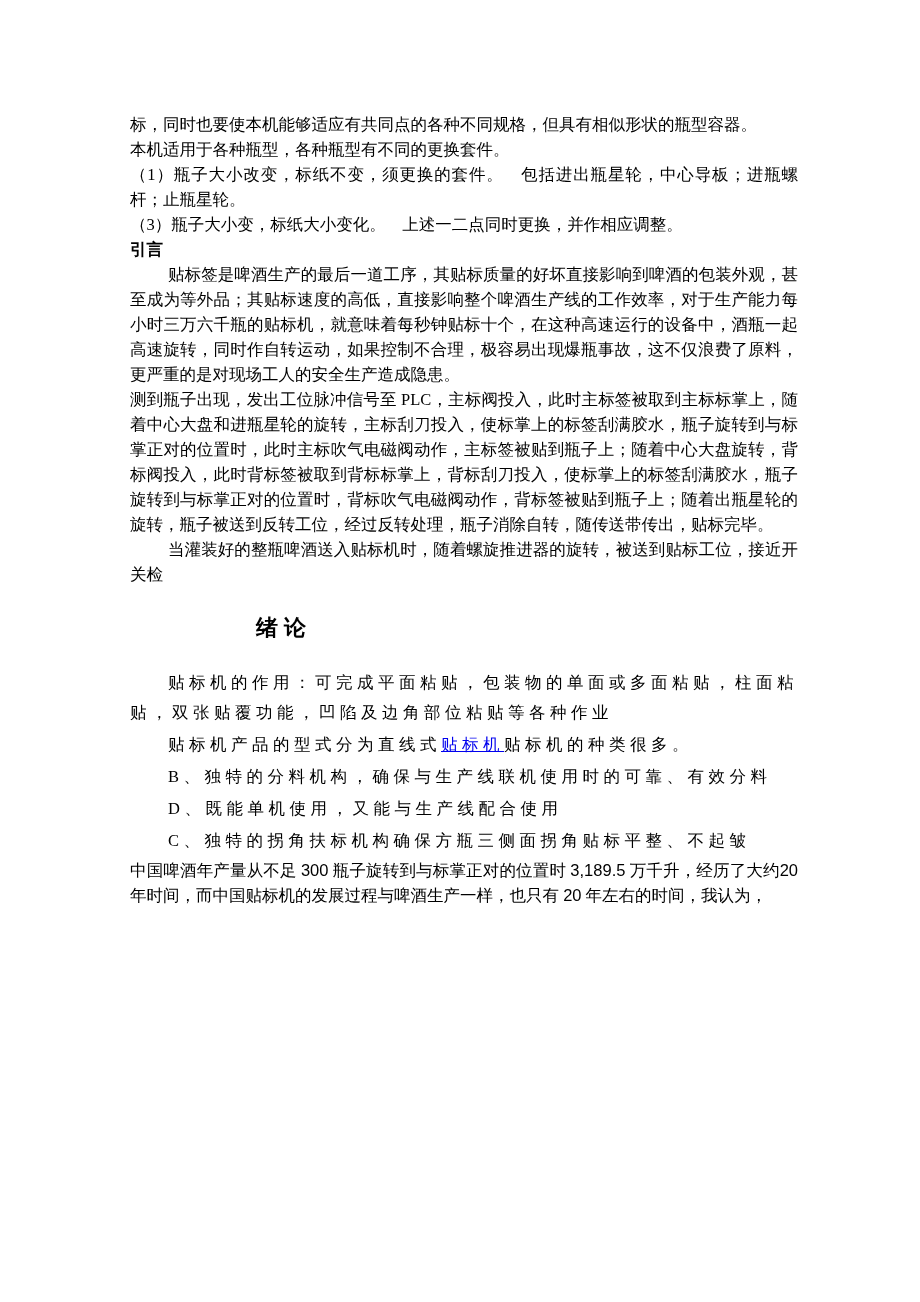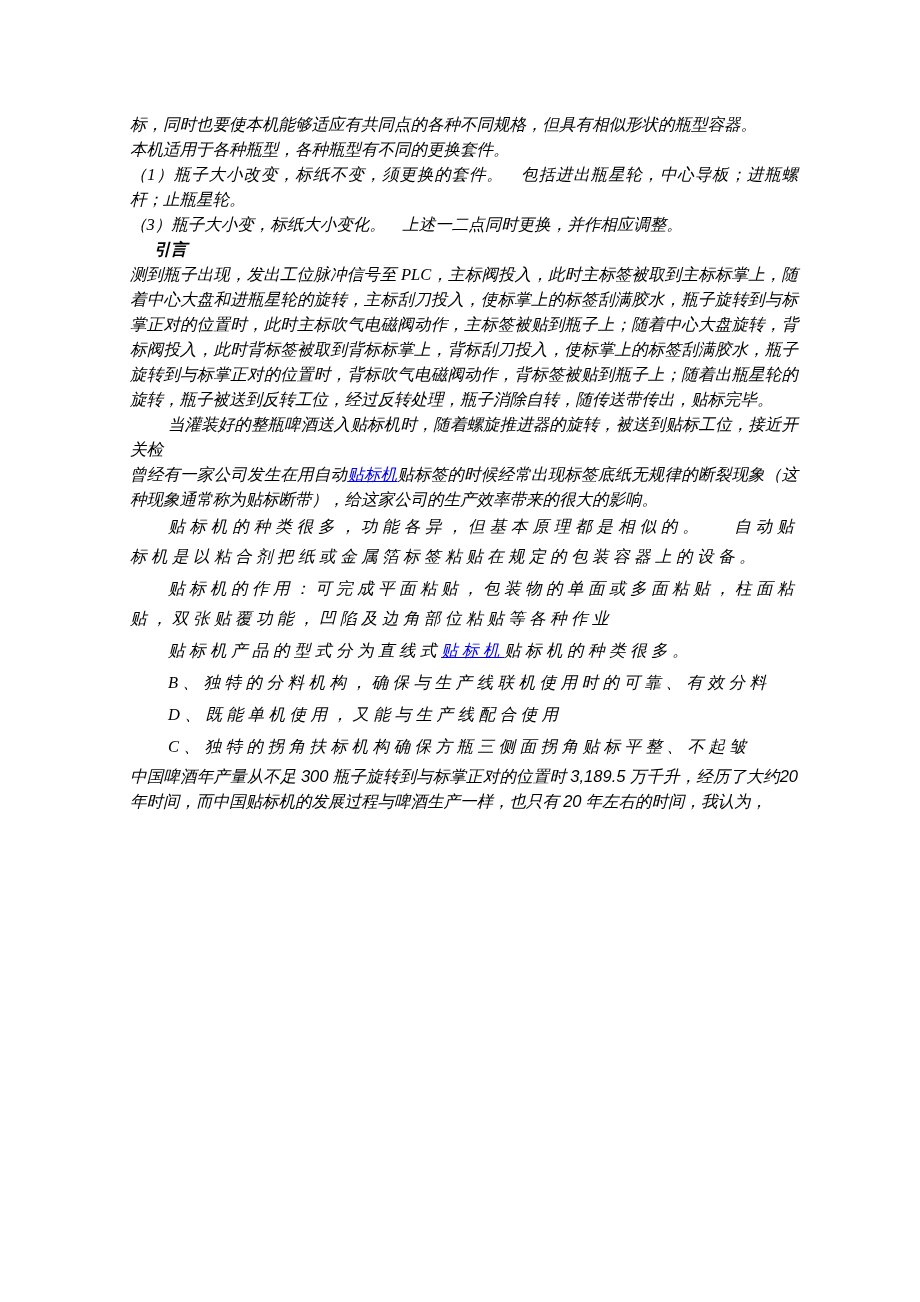--- a/index.html
+++ b/index.html
@@ -1,15 +1,15 @@
 <!DOCTYPE html>
 <html><head>
 <meta charset="utf-8">
 <style>
-  * { box-sizing: border-box; font-style: italic; }
+  * { box-sizing: border-box; }
   html, body { margin: 0; padding: 0; }
   body {
     width: 920px;
     height: 1302px;
     background: #ffffff;
     color: #000000;
     font-family: "Liberation Serif", "DejaVu Serif", serif;
     overflow: hidden;
   }
   .page {
@@ -29,21 +29,21 @@
   }
   
   .s2 {
     font-size: 16.5px;
     line-height: 30px;
     letter-spacing: 4.5px;
     text-align: justify;
     text-justify: inter-character;
     margin-bottom: 2px;
   }
-  .bold { font-weight: bold; margin-left: 24px; }
+  .bold { font-weight: bold; }
   .indent { text-indent: 38px; }
   
   .h-large {
     font-size: 22px;
     font-weight: bold;
     line-height: 30px;
     letter-spacing: 6px;
     margin: 26px 0 25px 126px;
   }
   .link {
@@ -58,24 +58,24 @@
 </head>
 <body>
 
 <div class="page">
   <div>
       <p class="blk s1"><span>标，同时也要使本机能够适应有共同点的各种不同规格，但具有相似形状的瓶型容器。</span></p>
       <p class="blk s1"><span>本机适用于各种瓶型，各种瓶型有不同的更换套件。</span></p>
       <p class="blk s1"><span>（1）瓶子大小改变，标纸不变，须更换的套件。　包括进出瓶星轮，中心导板；进瓶螺杆；止瓶星轮。</span></p>
       <p class="blk s1"><span>（3）瓶子大小变，标纸大小变化。　上述一二点同时更换，并作相应调整。</span></p>
       <h2 class="blk s1 bold"><span>引言</span></h2>
+      <p class="blk s1 indent"><span>贴标签是啤酒生产的最后一道工序，其贴标质量的好坏直接影响到啤酒的包装外观，甚至成为等外品；其贴标速度的高低，直接影响整个啤酒生产线的工作效率，对于生产能力每小时三万六千瓶的贴标机，就意味着每秒钟贴标十个，在这种高速运行的设备中，酒瓶一起高速旋转，同时作自转运动，如果控制不合理，极容易出现爆瓶事故，这不仅浪费了原料，更严重的是对现场工人的安全生产造成隐患。</span></p>
       <p class="blk s1"><span>测到瓶子出现，发出工位脉冲信号至 PLC，主标阀投入，此时主标签被取到主标标掌上，随着中心大盘和进瓶星轮的旋转，主标刮刀投入，使标掌上的标签刮满胶水，瓶子旋转到与标掌正对的位置时，此时主标吹气电磁阀动作，主标签被贴到瓶子上；随着中心大盘旋转，背标阀投入，此时背标签被取到背标标掌上，背标刮刀投入，使标掌上的标签刮满胶水，瓶子旋转到与标掌正对的位置时，背标吹气电磁阀动作，背标签被贴到瓶子上；随着出瓶星轮的旋转，瓶子被送到反转工位，经过反转处理，瓶子消除自转，随传送带传出，贴标完毕。</span></p>
       <p class="blk s1 indent"><span>当灌装好的整瓶啤酒送入贴标机时，随着螺旋推进器的旋转，被送到贴标工位，接近开关检</span></p>
-      <p class="blk s1"><span>曾经有一家公司发生在用自动</span><span class="link">贴标机</span><span>贴标签的时候经常出现标签底纸无规律的断裂现象（这种现象通常称为贴标断带），给这家公司的生产效率带来的很大的影响。</span></p>
-      <p class="blk s2 indent"><span>贴标机的种类很多，功能各异，但基本原理都是相似的。　 自动贴标机是以粘合剂把纸或金属箔标签粘贴在规定的包装容器上的设备。</span></p>
+      <h1 class="blk h-large"><span>绪论</span></h1>
       <p class="blk s2 indent"><span>贴标机的作用：可完成平面粘贴，包装物的单面或多面粘贴，柱面粘贴，双张贴覆功能，凹陷及边角部位粘贴等各种作业</span></p>
       <p class="blk s2 indent"><span>贴标机产品的型式分为直线式</span><span class="link">贴标机</span><span>贴标机的种类很多。</span></p>
       <p class="blk s2 indent"><span>B、独特的分料机构，确保与生产线联机使用时的可靠、有效分料</span></p>
       <p class="blk s2 indent"><span>D、既能单机使用，又能与生产线配合使用</span></p>
       <p class="blk s2 indent"><span>C、独特的拐角扶标机构确保方瓶三侧面拐角贴标平整、不起皱</span></p>
       <p class="blk s1"><span>中国啤酒年产量从不足 </span><span class="num">300</span><span> 瓶子旋转到与标掌正对的位置时 </span><span class="num">3,189.5</span><span> 万千升，经历了大约</span><span class="num">20</span><span> 年时间，而中国贴标机的发展过程与啤酒生产一样，也只有 </span><span class="num">20</span><span> 年左右的时间，我认为，</span></p>
     </div>
 </div>
 
 </body></html>

